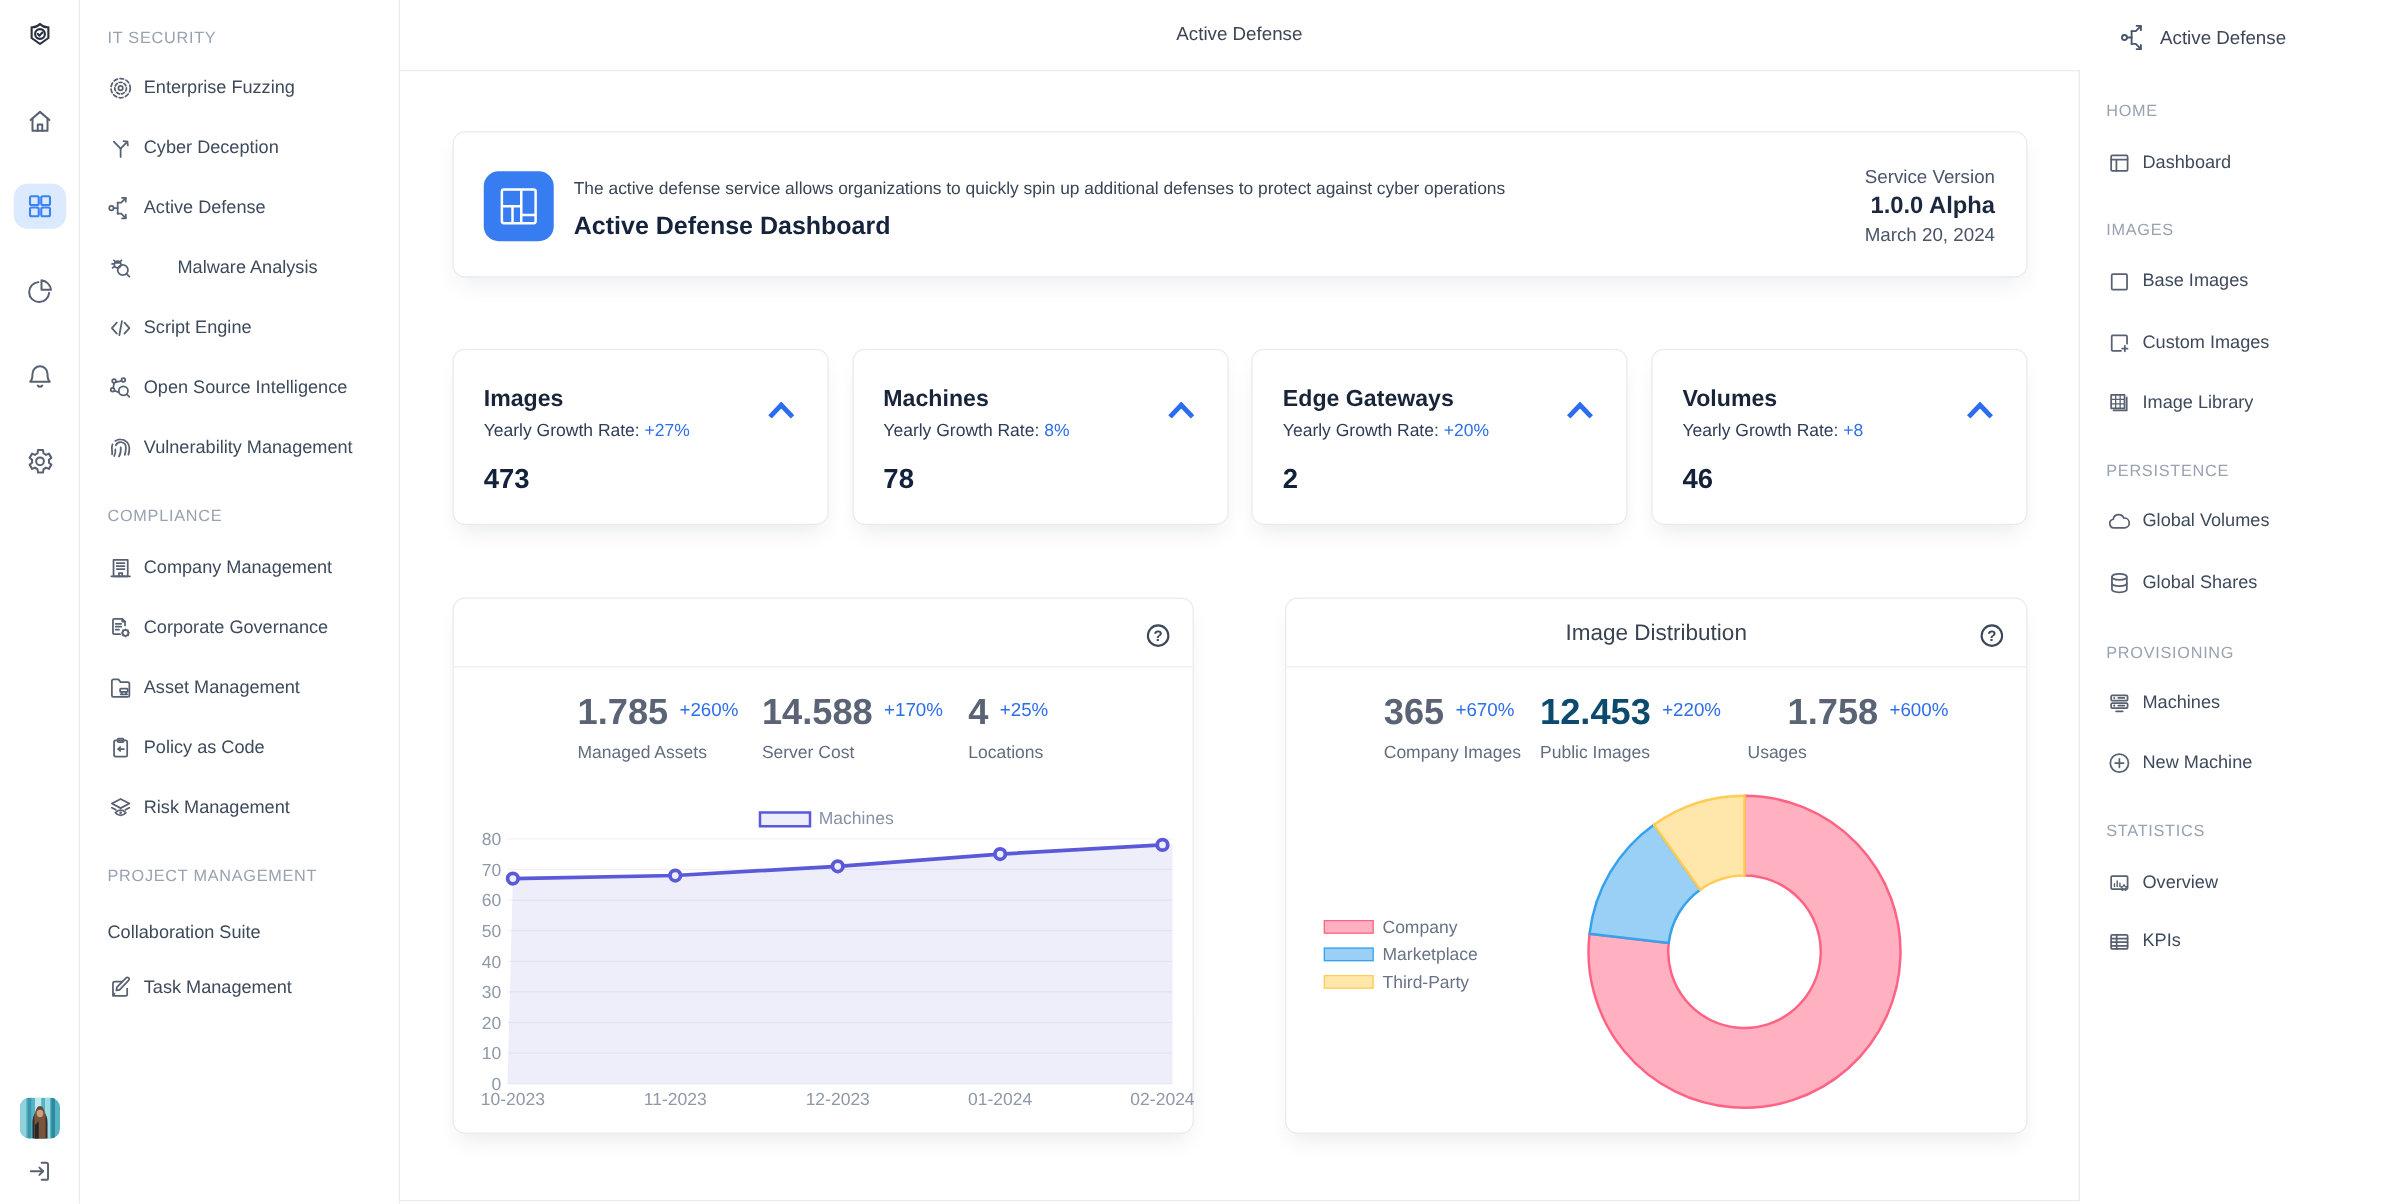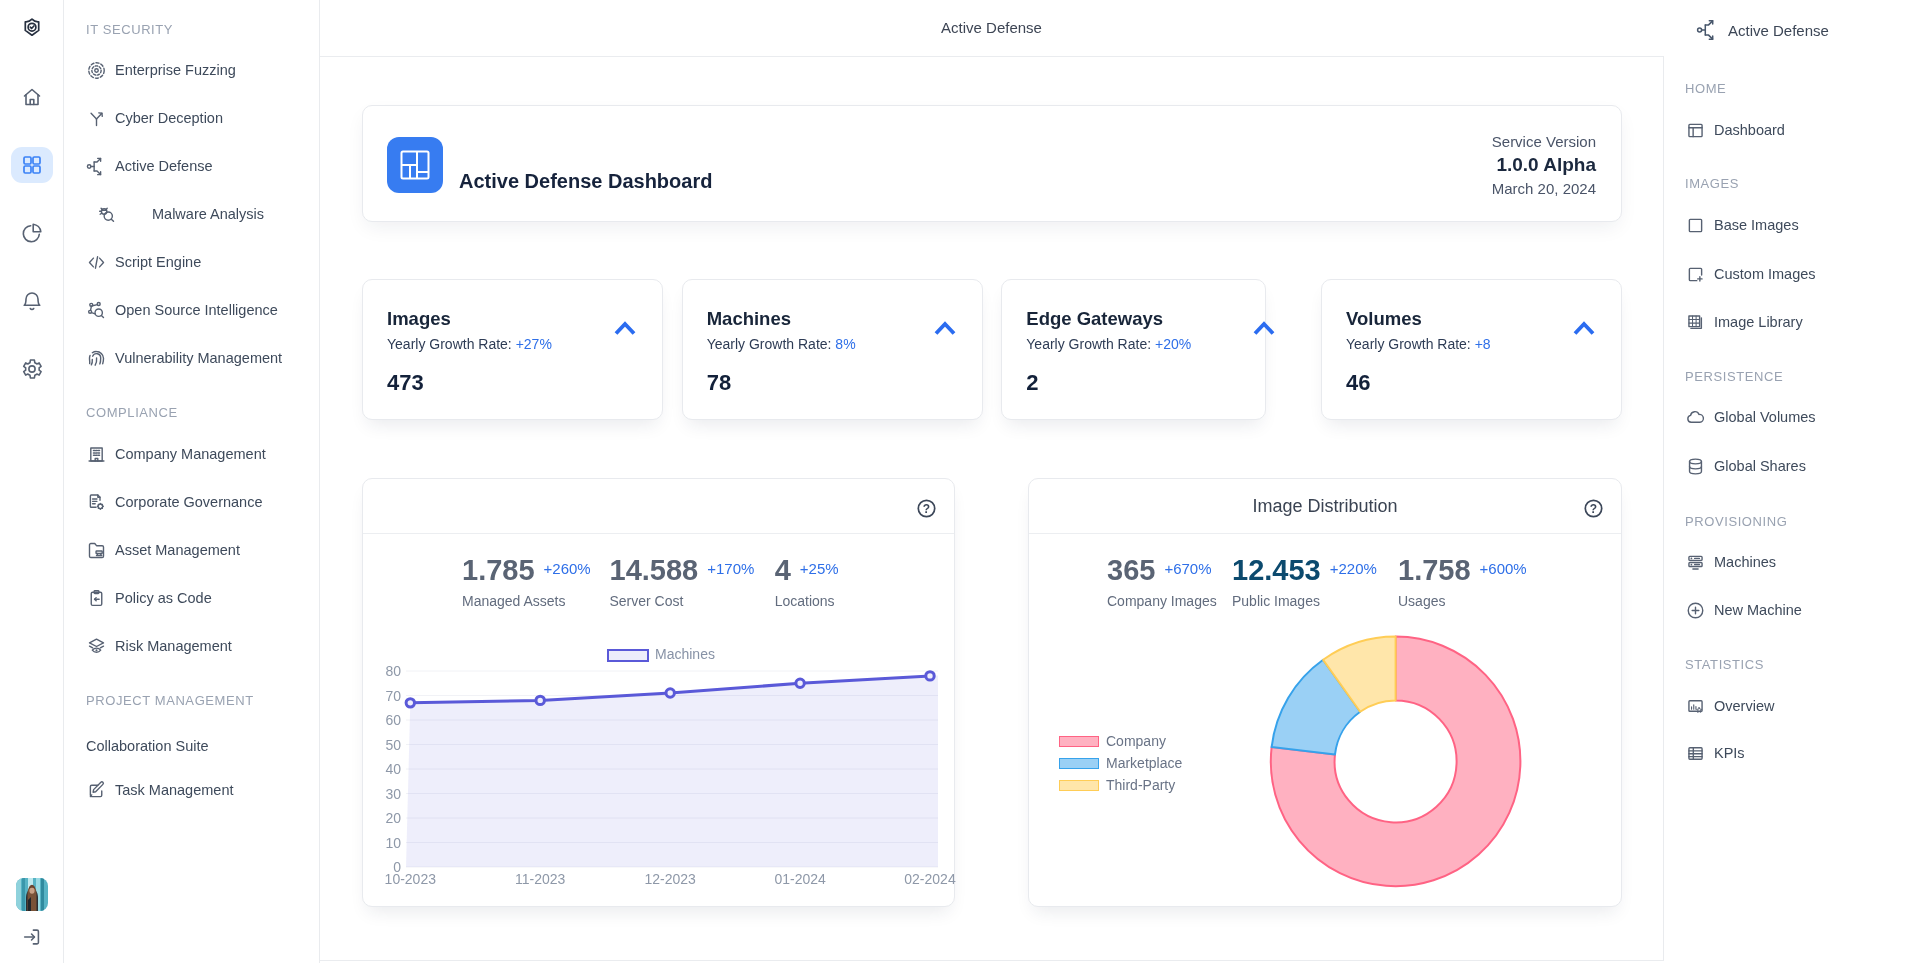--- a/index.html
+++ b/index.html
@@ -91,21 +91,21 @@
         <circle cx="3.6" cy="12" r="2"></circle>
         <path d="M5.6 12h3.7"></path>
         <path d="M9.3 6.9v10.2"></path>
         <path d="M9.3 6.9h3.3l4-4"></path>
         <path d="M9.3 17.1h3.3l4 4"></path>
         <path d="M13.3 2.7h3.4v3.4"></path>
         <path d="M13.3 21.3h3.4v-3.4"></path>
       </svg>
       <span>Active Defense</span>
     </div>
-<div class="item" style="left:96px;top:202px;gap:35px;">
+<div class="item" style="left:86px;top:202px;gap:35px;">
       <svg width="21" height="21" viewBox="0 0 24 24" fill="none" stroke="#576172" stroke-width="1.6" stroke-linecap="round" stroke-linejoin="round">
         <circle cx="9.3" cy="8.6" r="3.1"></circle>
         <path d="M7.2 6.2 5.8 4.8M11.4 6.2l1.4-1.4M5.9 8.2H4.2M6.3 10.8l-1.6.9"></path>
         <path d="M7.3 7.2h4"></path>
         <circle cx="14" cy="13.8" r="4.7"></circle>
         <path d="M17.5 17.3 20 19.8"></path>
       </svg>
       <span>Malware Analysis</span>
     </div>
 <div class="item" style="left:86px;top:250px;">
@@ -297,20 +297,21 @@
 <div class="card" style="left:362px;top:105px;width:1260px;height:117px;box-shadow:0 8px 20px -4px rgba(30,41,70,.08);">
 <div class="abs" style="left:24px;top:31px;width:56px;height:56px;border-radius:12px;background:#377cf1;">
 <svg width="56" height="56" viewBox="0 0 56 56" fill="none" stroke="#fff" stroke-width="2">
           <rect x="14.5" y="14.5" width="27" height="27" rx="1.5"></rect>
           <line x1="30" y1="14.5" x2="30" y2="41.5"></line>
           <line x1="14.5" y1="28" x2="30" y2="28"></line>
           <line x1="23" y1="28" x2="23" y2="41.5"></line>
           <line x1="30" y1="35" x2="41.5" y2="35"></line>
         </svg>
 </div>
+<div class="abs" style="left:96px;top:36px;font-size:13.9px;color:#3a4556;">The active defense service allows organizations to quickly spin up additional defenses to protect against cyber operations</div>
 <div class="abs" style="left:96px;top:64px;font-size:20px;font-weight:bold;color:#16233c;">Active Defense Dashboard</div>
 <div class="abs" style="right:25px;top:27px;text-align:right;">
 <div style="font-size:15px;color:#4a5468;">Service Version</div>
 <div style="font-size:19px;font-weight:bold;color:#1b283e;margin-top:4px;">1.0.0 Alpha</div>
 <div style="font-size:15px;color:#4a5468;margin-top:4px;">March 20, 2024</div>
 </div>
 </div>
 <div class="card" style="left:362px;top:279px;width:301px;height:141px;">
 <div class="abs" style="left:24px;top:28px;font-size:18.5px;font-weight:bold;color:#182539;">Images</div>
 <div class="abs" style="left:24px;top:56px;font-size:14px;color:#2e3c55;">Yearly Growth Rate: <span style="color:#2e6fe8;">+27%</span></div>
@@ -320,21 +321,21 @@
       </svg>
 </div>
 <div class="card" style="left:681.7px;top:279px;width:301px;height:141px;">
 <div class="abs" style="left:24px;top:28px;font-size:18.5px;font-weight:bold;color:#182539;">Machines</div>
 <div class="abs" style="left:24px;top:56px;font-size:14px;color:#2e3c55;">Yearly Growth Rate: <span style="color:#2e6fe8;">8%</span></div>
 <div class="abs" style="left:24px;top:90px;font-size:22px;font-weight:bold;color:#13213a;">78</div>
 <svg class="abs" style="left:251px;top:41px;" width="22" height="14" viewBox="0 0 22 14" fill="none">
         <polyline points="2,12.5 11,3 20,12.5" stroke="#2b6cf0" stroke-width="3.8"></polyline>
       </svg>
 </div>
-<div class="card" style="left:1001.3px;top:279px;width:265px;height:141px;">
+<div class="card" style="left:1001.3px;top:279px;width:301px;height:141px;">
 <div class="abs" style="left:24px;top:28px;font-size:18.5px;font-weight:bold;color:#182539;">Edge Gateways</div>
 <div class="abs" style="left:24px;top:56px;font-size:14px;color:#2e3c55;">Yearly Growth Rate: <span style="color:#2e6fe8;">+20%</span></div>
 <div class="abs" style="left:24px;top:90px;font-size:22px;font-weight:bold;color:#13213a;">2</div>
 <svg class="abs" style="left:251px;top:41px;" width="22" height="14" viewBox="0 0 22 14" fill="none">
         <polyline points="2,12.5 11,3 20,12.5" stroke="#2b6cf0" stroke-width="3.8"></polyline>
       </svg>
 </div>
 <div class="card" style="left:1321px;top:279px;width:301px;height:141px;">
 <div class="abs" style="left:24px;top:28px;font-size:18.5px;font-weight:bold;color:#182539;">Volumes</div>
 <div class="abs" style="left:24px;top:56px;font-size:14px;color:#2e3c55;">Yearly Growth Rate: <span style="color:#2e6fe8;">+8</span></div>
@@ -394,21 +395,21 @@
 <div class="abs" style="left:0;top:0;width:100%;height:55px;border-bottom:1px solid #eceef1;"></div>
 <div class="abs" style="left:0;top:0;width:100%;height:55px;display:flex;align-items:center;justify-content:center;font-size:18px;color:#3a4352;">Image Distribution</div>
 <div class="abs" style="left:555px;top:20px;width:19px;height:19px;"><svg width="19" height="19" viewBox="0 0 19 19" fill="none">
           <circle cx="9.5" cy="9.5" r="8.2" stroke="#3c4759" stroke-width="1.7"></circle>
           <text x="9.5" y="13.6" text-anchor="middle" font-size="12" font-weight="bold" fill="#3c4759" font-family="Liberation Sans">?</text>
         </svg></div>
 <div class="abs" style="left:78px;top:75px;"><span style="font-size:29px;font-weight:bold;color:#5a6474;">365</span><span style="font-size:15px;color:#2e6fe8;margin-left:9px;vertical-align:6px;">+670%</span></div>
 <div class="abs" style="left:78px;top:114px;font-size:14px;color:#626c7e;">Company Images</div>
 <div class="abs" style="left:203px;top:75px;"><span style="font-size:29px;font-weight:bold;color:#0c4a6e;text-align:center;">12.453</span><span style="font-size:15px;color:#2e6fe8;margin-left:9px;vertical-align:6px;">+220%</span></div>
 <div class="abs" style="left:203px;top:114px;font-size:14px;color:#626c7e;">Public Images</div>
-<div class="abs" style="left:369px;top:75px;"><span style="font-size:29px;font-weight:bold;color:#5a6474;">1.758</span><span style="font-size:15px;color:#2e6fe8;margin-left:9px;vertical-align:6px;">+600%</span></div>
+<div class="abs" style="left:369px;top:75px;"><span style="font-size:29px;font-weight:bold;color:#5a6474;margin-left:32px;">1.758</span><span style="font-size:15px;color:#2e6fe8;margin-left:9px;vertical-align:6px;">+600%</span></div>
 <div class="abs" style="left:369px;top:114px;font-size:14px;color:#626c7e;">Usages</div>
 <div class="abs" style="left:30px;top:257.29999999999995px;width:40px;height:11px;background:#ffb1c1;border:1.5px solid #ff6384;"></div>
 <div class="abs" style="left:77px;top:253.79999999999995px;font-size:14px;color:#697386;">Company</div>
 <div class="abs" style="left:30px;top:279.29999999999995px;width:40px;height:11px;background:#9ad0f5;border:1.5px solid #36a2eb;"></div>
 <div class="abs" style="left:77px;top:275.79999999999995px;font-size:14px;color:#697386;">Marketplace</div>
 <div class="abs" style="left:30px;top:301.29999999999995px;width:40px;height:11px;background:#ffe6aa;border:1.5px solid #ffcd56;"></div>
 <div class="abs" style="left:77px;top:297.79999999999995px;font-size:14px;color:#697386;">Third-Party</div>
 <svg class="abs" style="left:0;top:0;" width="594" height="429" viewBox="0 0 594 429">
         <path d="M 366.60 157.60 A 124.8 124.8 0 1 1 242.63 268.06 L 306.00 275.39 A 61 61 0 1 0 366.60 221.40 Z" fill="#ffb1c1" stroke="#ff6384" stroke-width="2" stroke-linejoin="round"></path>
         <path d="M 242.63 268.06 A 124.8 124.8 0 0 1 294.13 180.80 L 331.18 232.74 A 61 61 0 0 0 306.00 275.39 Z" fill="#9ad0f5" stroke="#36a2eb" stroke-width="2" stroke-linejoin="round"></path>

